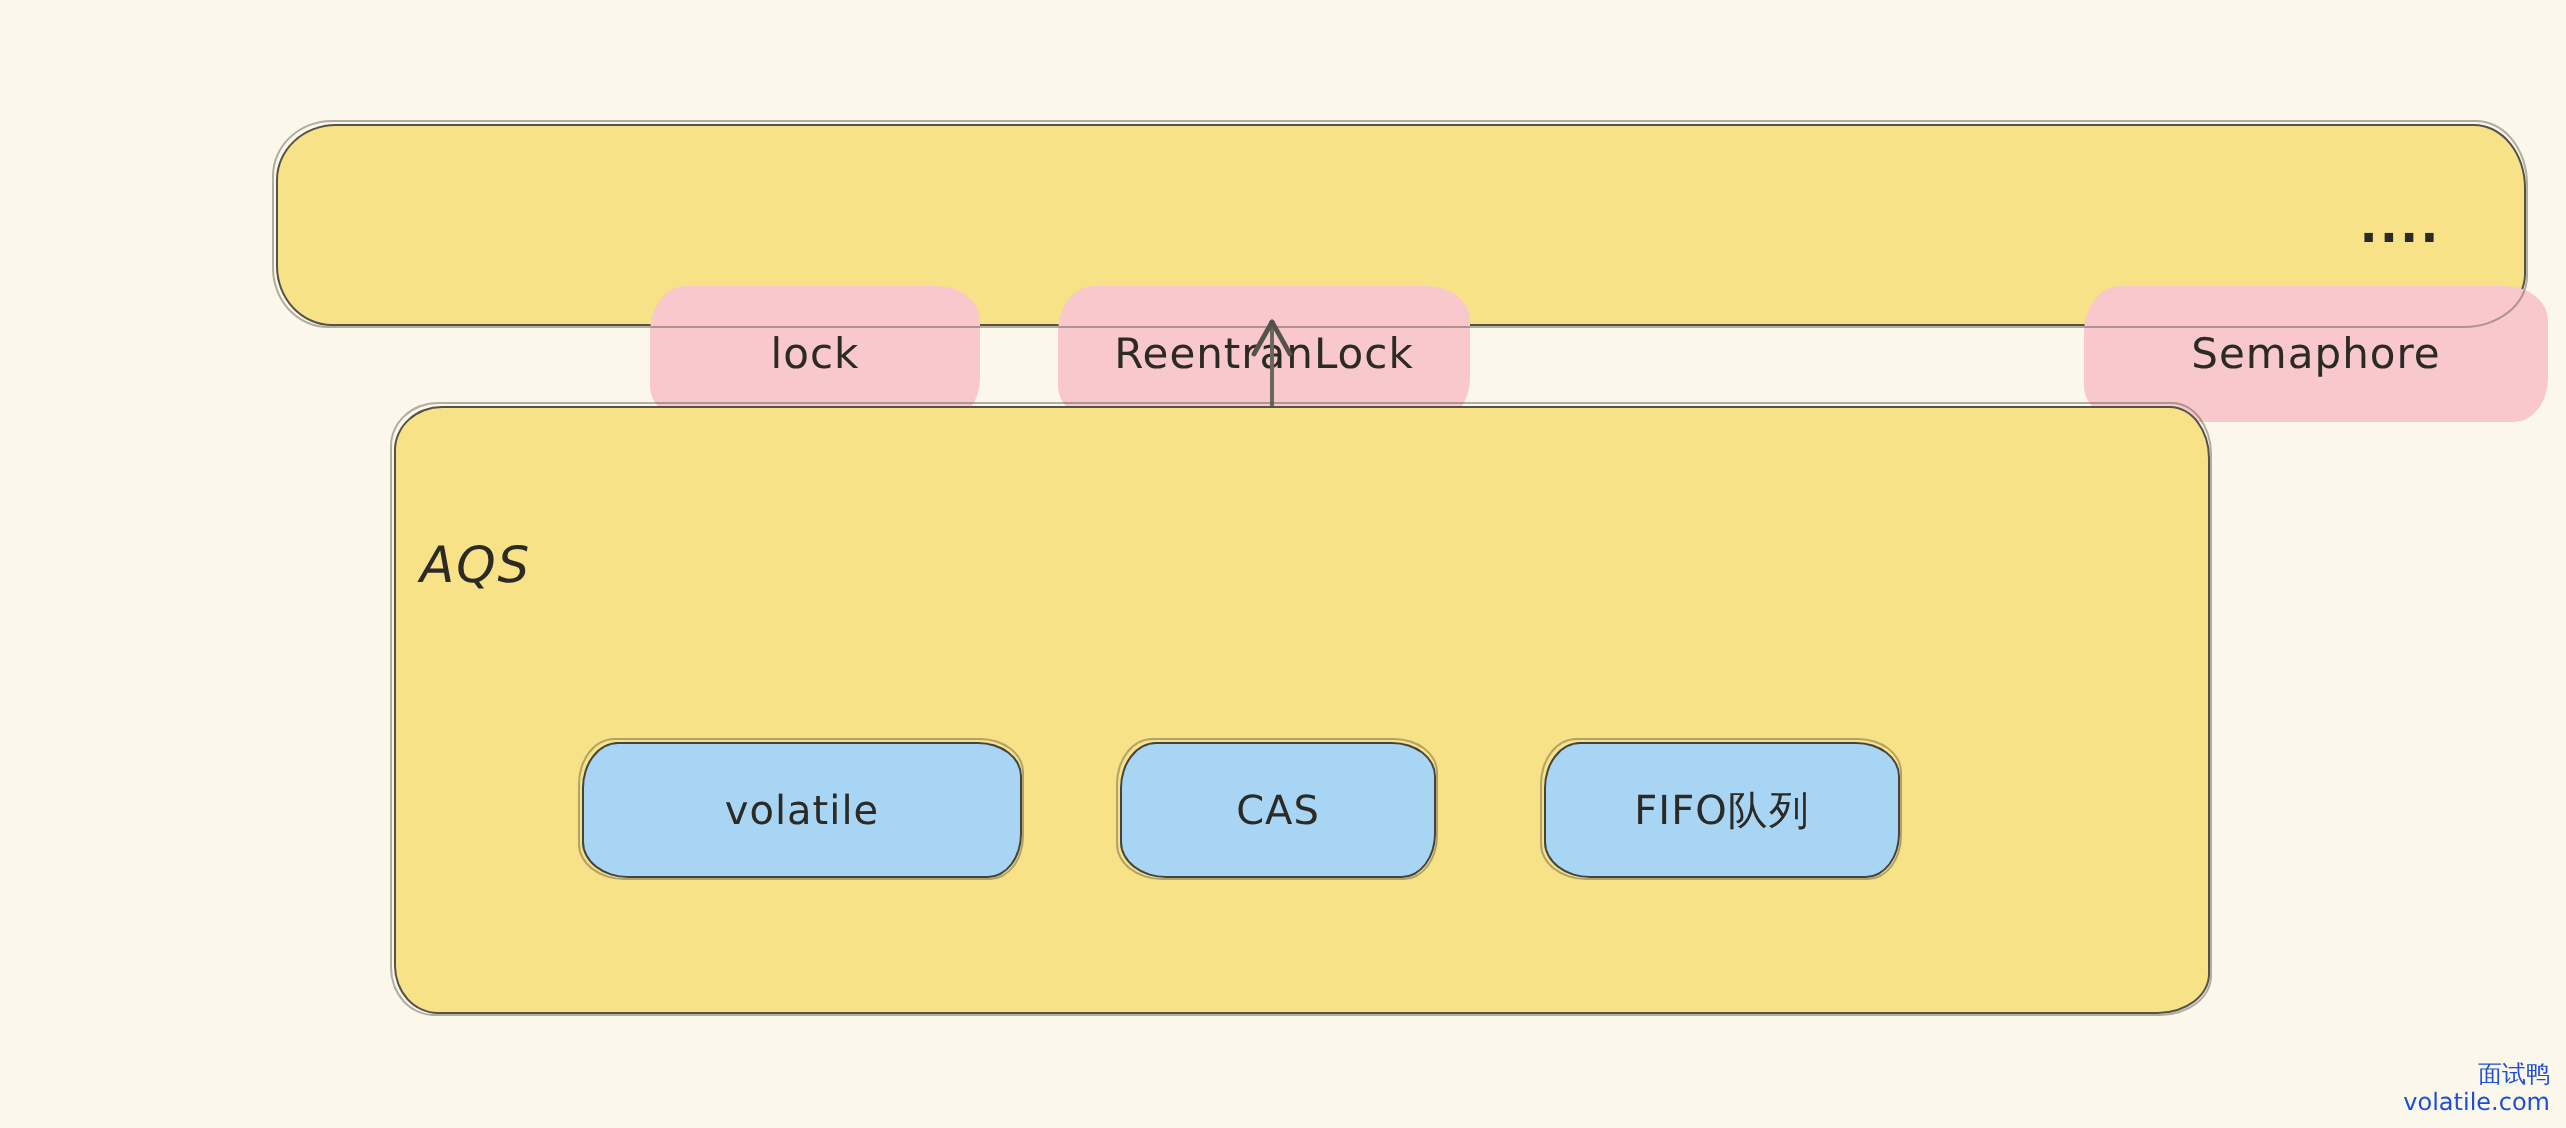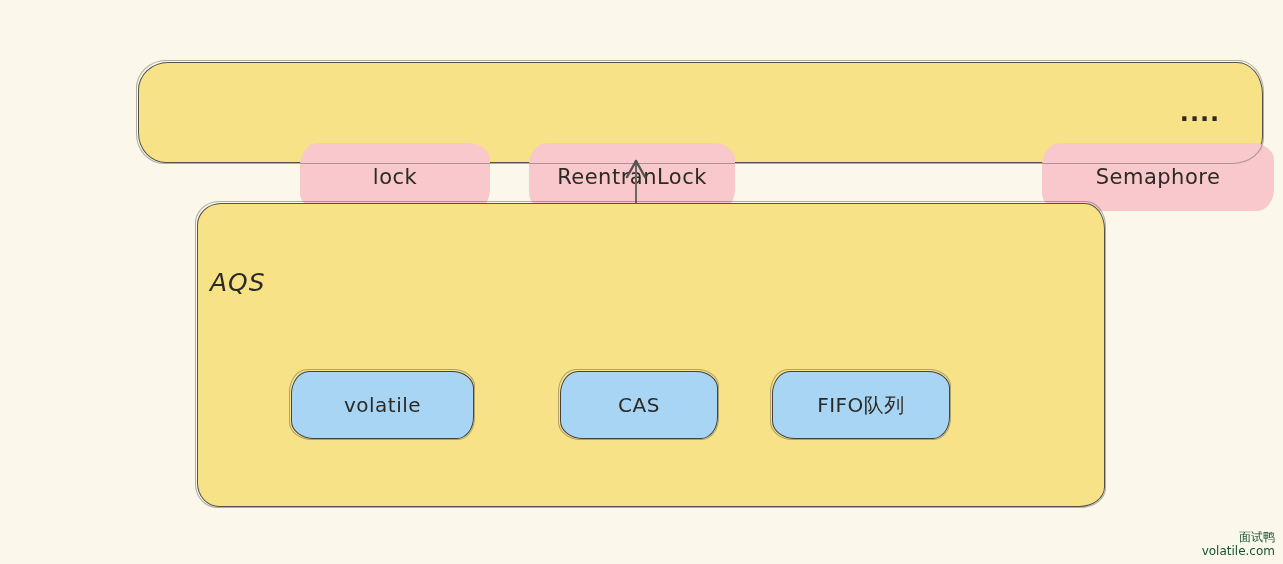--- a/index.html
+++ b/index.html
@@ -36,21 +36,21 @@
 
   .pink-box {
     top: 80px;
     height: 68px;
     background: #f8c8cd;
     border-radius: 18px 22px 17px 23px / 23px 17px 22px 18px;
     display: flex; align-items: center; justify-content: center;
     font-size: 21px;
     letter-spacing: 0.5px;
   }
-  .pink-lock        { left: 161px; width: 190px; }
+  .pink-lock        { left: 186px; width: 165px; }
   .pink-reentran    { left: 390px; width: 206px; }
   .pink-countdown   { left: 640px; width: 237px; }
   .pink-semaphore   { left: 903px; width: 232px; }
 
   .ellipsis {
     left: 1142px; top: 62px;
     width: 116px; height: 101px;
     display: flex; align-items: center; justify-content: center;
     font-size: 24px; font-weight: bold;
     letter-spacing: 1px;
@@ -86,30 +86,30 @@
     letter-spacing: 0.5px;
   }
   .blue-box::after {
     content: "";
     position: absolute;
     inset: -3px -2px -2px -3px;
     border: 1px solid rgba(69, 67, 60, 0.4);
     border-radius: inherit;
     pointer-events: none;
   }
-  .blue-volatile { left: 93px;  width: 183px; align-items: center; }
+  .blue-volatile { left: 93px;  width: 220px; align-items: center; }
   .blue-cas      { left: 346px; width: 158px; margin-left: 16px; }
   .blue-fifo     { left: 574px; width: 178px; }
 
   .watermark {
     right: 8px; bottom: 6px;
     text-align: right;
     font-size: 12px;
     line-height: 14px;
-    color: #14532d;
+    color: #1d4ed8;
   }
 </style>
 </head>
 <body>
 
 <div class="sketch top-bar">
   <div class="pink-box abs pink-lock">
     <span>lock</span>
   </div>
   <div class="pink-box abs pink-reentran">

